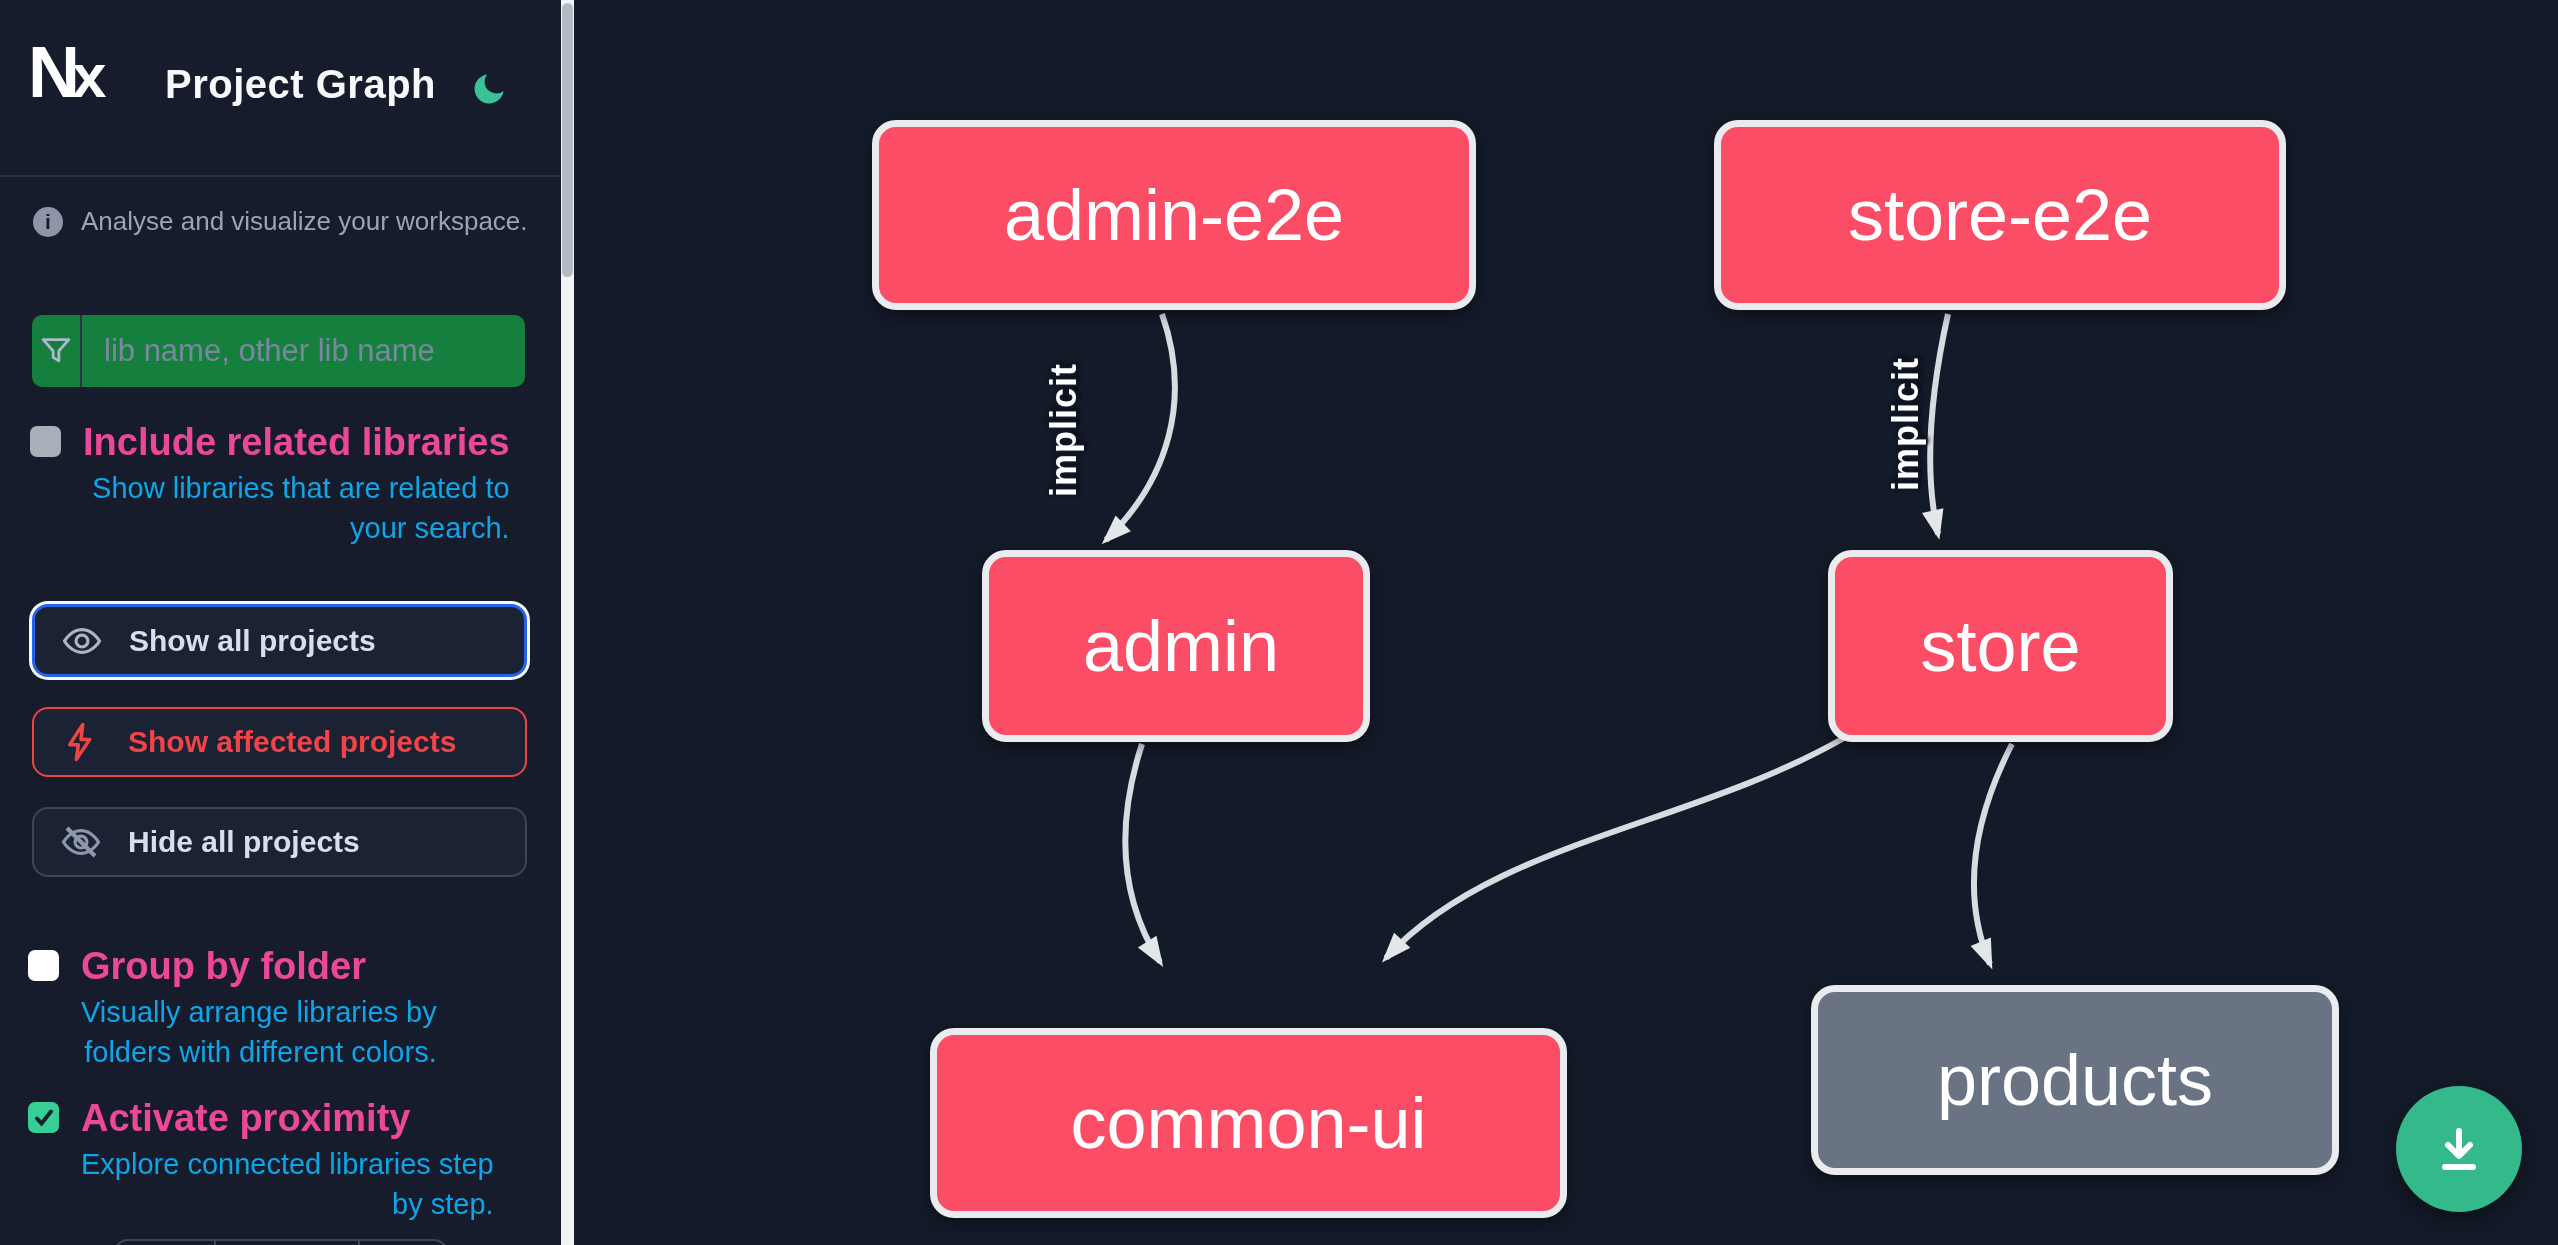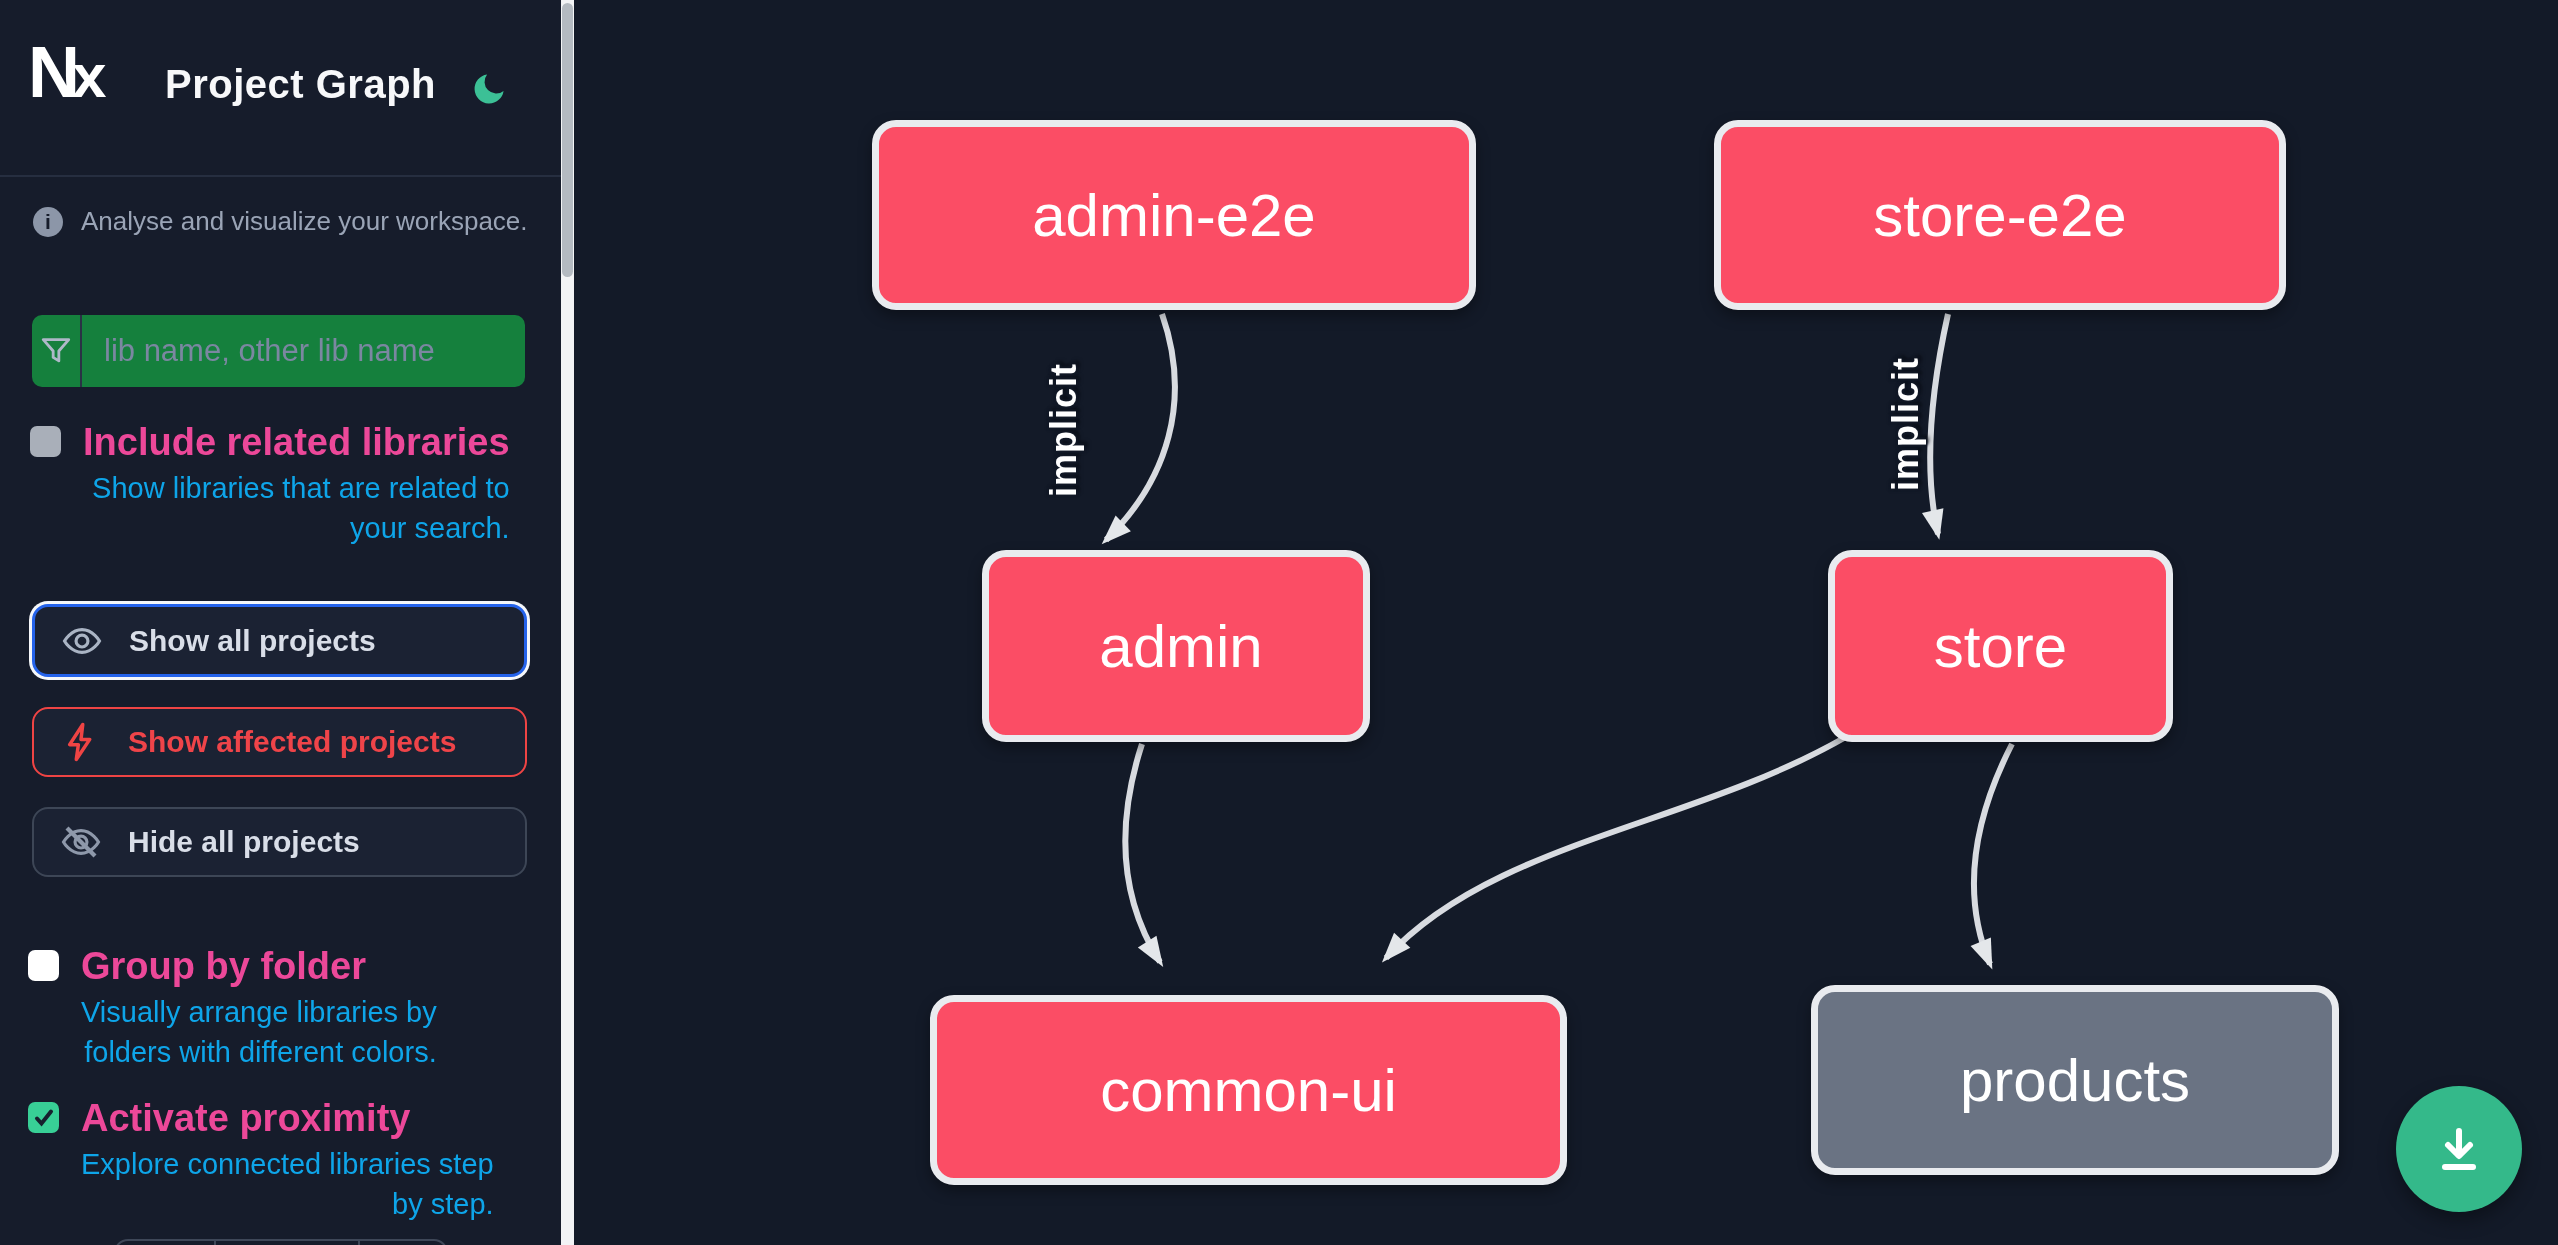--- a/index.html
+++ b/index.html
@@ -40,21 +40,21 @@
   .stepper .cell{height:100%;}
   .stepper .c1{width:98px;}
   .stepper .c2{width:142px;border-left:2px solid #3e4758;border-right:2px solid #3e4758;}
   .stepper .c3{flex:1;}
   
   .scroll-track{position:absolute;left:561px;top:0;width:13px;height:1245px;background:#f2f3f5;}
   .scroll-thumb{position:absolute;left:1px;top:3px;width:11px;height:274px;background:#b4bac1;border-radius:6px;cursor:pointer;}
   
   .canvas{position:absolute;left:574px;top:0;width:1984px;height:1245px;background:#131a28;}
   .edges{position:absolute;left:0;top:0;width:2558px;height:1245px;pointer-events:none;}
-  .node{position:absolute;border:7px solid #e9ebef;border-radius:24px;display:flex;align-items:center;justify-content:center;color:#ffffff;font-size:60px;box-sizing:border-box;cursor:pointer;box-shadow:0 6px 14px rgba(0,0,0,.35);}
+  .node{position:absolute;border:7px solid #e9ebef;border-radius:24px;display:flex;align-items:center;justify-content:center;color:#ffffff;font-size:72px;box-sizing:border-box;cursor:pointer;box-shadow:0 6px 14px rgba(0,0,0,.35);}
   .node.affected{background:#fb4d65;}
   .node.normal{background:#6a7383;}
   .edge-label{position:absolute;transform:translate(-50%,-50%) rotate(-90deg);color:#ffffff;font-size:36px;font-weight:700;letter-spacing:1px;white-space:nowrap;
     text-shadow:-2px 0 3px #131a28,2px 0 3px #131a28,0 -2px 3px #131a28,0 2px 3px #131a28,3px 3px 4px rgba(0,0,0,.6);}
   .fab{position:absolute;left:2396px;top:1086px;width:126px;height:126px;border-radius:50%;background:#34b98a;display:flex;align-items:center;justify-content:center;cursor:pointer;box-shadow:0 8px 18px rgba(0,0,0,.35);}
 </style>
 </head>
 <body>
 
 <aside class="sidebar">
@@ -177,21 +177,21 @@
   </div>
 <div class="node affected" style="left:1714px;top:120px;width:572px;height:190px;">
     <span>store-e2e</span>
   </div>
 <div class="node affected" style="left:982px;top:550px;width:388px;height:192px;padding-left:10px;">
     <span>admin</span>
   </div>
 <div class="node affected" style="left:1828px;top:550px;width:345px;height:192px;">
     <span>store</span>
   </div>
-<div class="node affected" style="left:930px;top:995px;width:637px;height:190px;">
+<div class="node affected" style="left:930px;top:1028px;width:637px;height:190px;">
     <span>common-ui</span>
   </div>
 <div class="node normal" style="left:1811px;top:985px;width:528px;height:190px;">
     <span>products</span>
   </div>
 
 <div class="edge-label" style="left:1064px;top:430px;">implicit</div>
 <div class="edge-label" style="left:1906px;top:424px;">implicit</div>
 
 <div class="fab">

